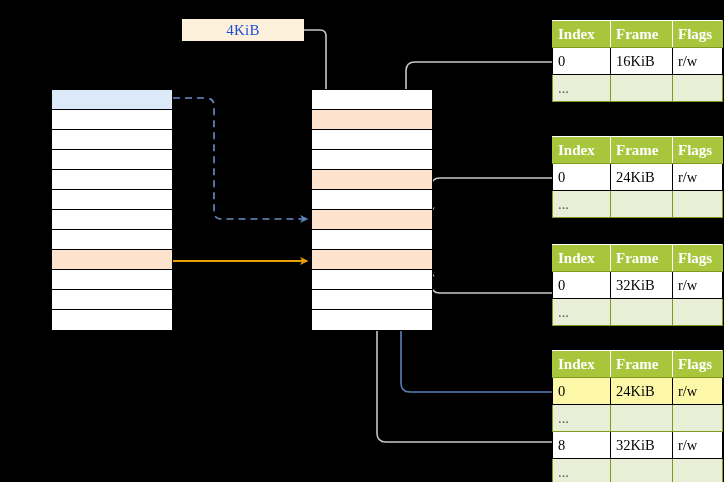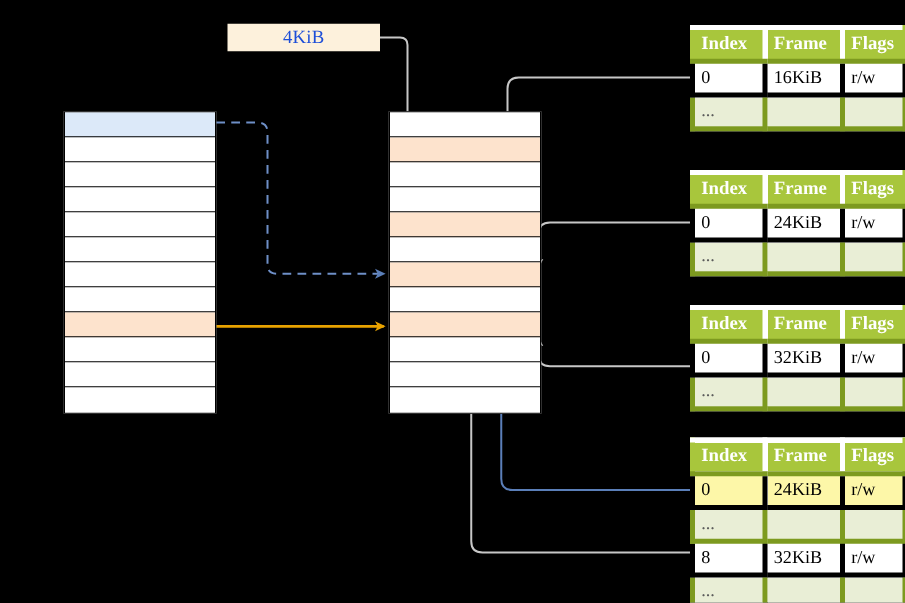--- a/index.html
+++ b/index.html
@@ -49,21 +49,21 @@
 
   
   .ptable {
     position: absolute;
     border-collapse: collapse;
     table-layout: fixed;
     background: #ffffff;
     font-size: 14.5px;
   }
   .ptable th, .ptable td {
-    border: 4px solid #6d28d9;
+    border: 1px solid #6d28d9;
     height: 27px;
     padding: 0 5px;
     text-align: left;
     white-space: nowrap;
     overflow: hidden;
   }
   .ptable th {
     background: #a8c63c;
     color: #ffffff;
     font-weight: bold;

